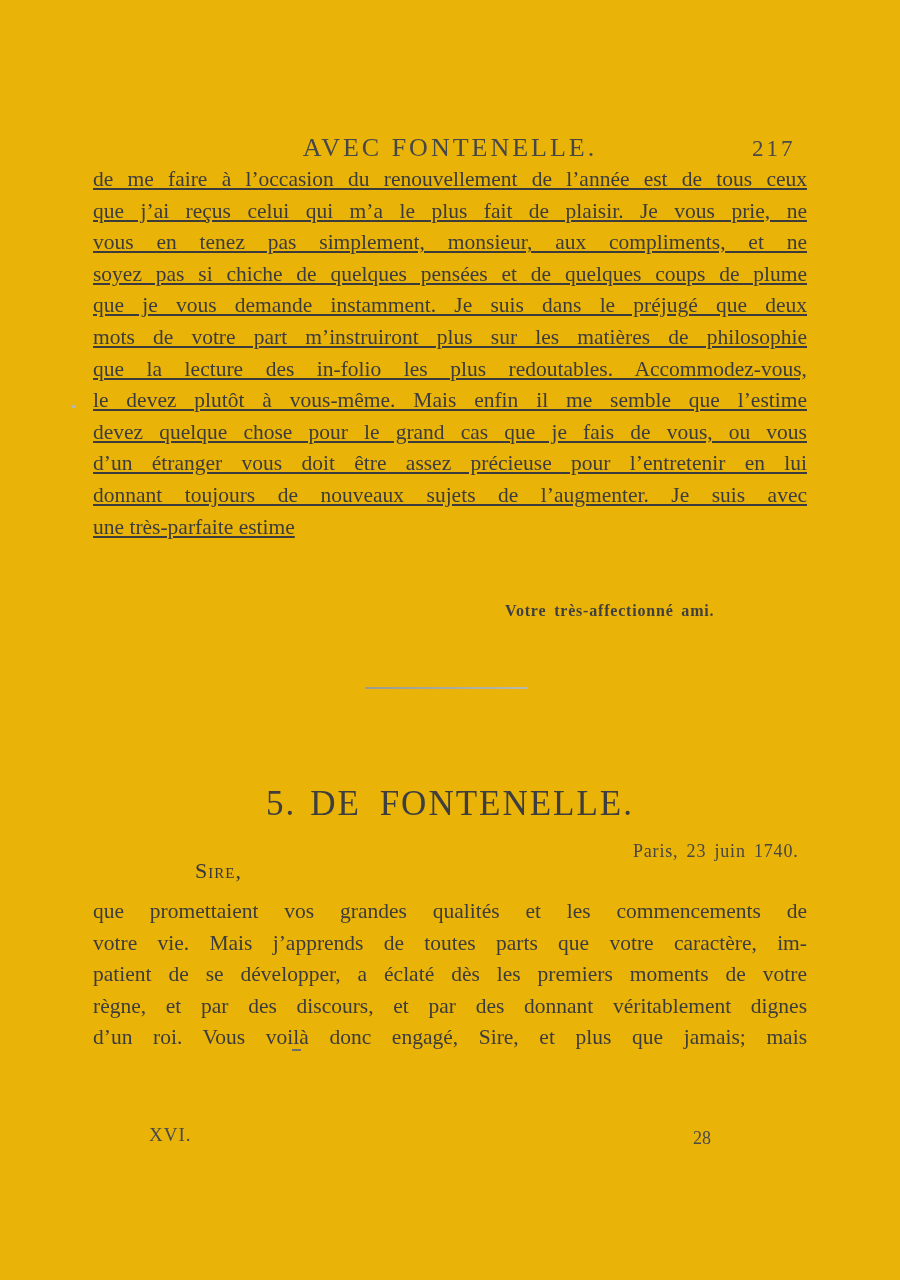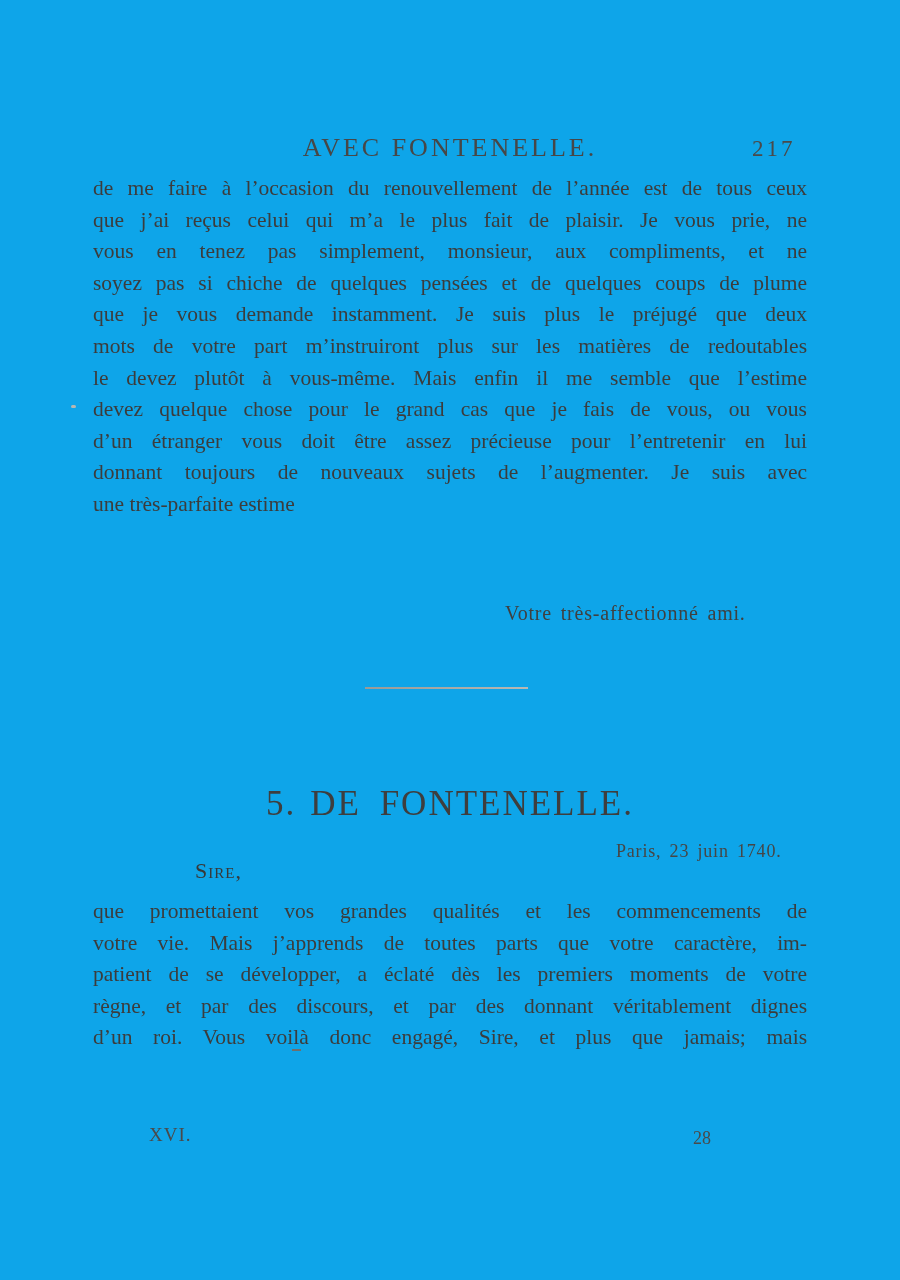--- a/index.html
+++ b/index.html
@@ -1,65 +1,65 @@
 <!DOCTYPE html>
 <html><head>
 <meta charset="utf-8">
 <style>
   html, body { margin: 0; padding: 0; background: #e8e8e4; }
   .page {
     position: relative;
     width: 900px; height: 1280px;
     margin: 0 auto;
-    background: #0ea5e9;
+    background: #eab308;
     color: #3c3c3c;
     font-family: "Liberation Serif", "DejaVu Serif", serif;
     overflow: hidden;
   }
   .running-header {
     position: absolute; top: 133px; left: 0; width: 900px;
     text-align: center;
     font-size: 26px; letter-spacing: 3px;
     color: #474747;
   }
   .page-number {
     position: absolute; top: 136px; left: 752px;
     font-size: 23px; letter-spacing: 3px; color: #4a4a4a;
   }
   .body-block {
     position: absolute; left: 93px; width: 714px;
     font-size: 21.5px; line-height: 31.6px;
     color: #3c3c3c;
   }
-  .para1 { top: 173px; }
+  .para1 { top: 164px; text-decoration: underline; }
   .para2 { top: 896px; }
   .line { width: 100%; }
   .line.just { text-align: justify; text-align-last: justify; white-space: normal; overflow: hidden; height: 31.6px; }
   .line.left { text-align: left; }
   .dropcap {
     font-size: 33px; line-height: 0; vertical-align: -2px; letter-spacing: 0.5px;
   }
   .signature {
     position: absolute; left: 505px; top: 602px;
-    font-size: 20px; letter-spacing: 0.8px; word-spacing: 3px; color: #3f3f3f;
+    font-size: 16px; letter-spacing: 0.8px; word-spacing: 3px; color: #3f3f3f; font-weight: bold;
   }
   .divider {
     position: absolute; left: 365px; top: 687px;
     width: 163px; height: 2px;
     background: linear-gradient(to right, #9a9a96, #b9b9b4);
   }
   .section-heading {
     position: absolute; left: 0; top: 784px; width: 900px;
     text-align: center;
     font-size: 35px; letter-spacing: 2px; word-spacing: 8px;
     color: #3e3e3e;
   }
   .section-heading .num { margin-right: 14px; }
   .dateline {
-    position: absolute; left: 616px; top: 841px;
+    position: absolute; left: 633px; top: 841px;
     font-size: 18px; letter-spacing: 0.8px; word-spacing: 3px; color: #464646;
   }
   .salutation {
     position: absolute; left: 195px; top: 858px;
     font-size: 22px; font-variant-caps: small-caps; letter-spacing: 1px; color: #383838;
   }
   .footer-volume {
     position: absolute; left: 149px; top: 1124px;
     font-size: 19px; letter-spacing: 1px; color: #4a4a4a;
   }
@@ -77,22 +77,23 @@
 <div class="page">
 
   <div class="running-header">AVEC FONTENELLE.</div>
   <div class="page-number">217</div>
 
   <div class="body-block para1">
     <div class="line just">de me faire à l’occasion du renouvellement de l’année est de tous ceux</div>
     <div class="line just">que j’ai reçus celui qui m’a le plus fait de plaisir.  Je vous prie, ne</div>
     <div class="line just">vous en tenez pas simplement,  monsieur,  aux compliments,  et ne</div>
     <div class="line just">soyez pas si chiche de quelques pensées et de quelques coups de plume</div>
-    <div class="line just">que je vous demande instamment.  Je suis plus le préjugé que deux</div>
-    <div class="line just">mots de votre part m’instruiront plus sur les matières de redoutables</div>
+    <div class="line just">que je vous demande instamment.  Je suis dans le préjugé que deux</div>
+    <div class="line just">mots de votre part m’instruiront plus sur les matières de philosophie</div>
+    <div class="line just">que la lecture des in-folio les plus redoutables.  Accommodez-vous,</div>
     <div class="line just">le devez plutôt à vous-même.  Mais enfin il me semble que l’estime</div>
     <div class="line just">devez quelque chose pour le grand cas que je fais de vous, ou vous</div>
     <div class="line just">d’un étranger vous doit être assez précieuse pour l’entretenir en lui</div>
     <div class="line just">donnant toujours de nouveaux sujets de l’augmenter.  Je suis avec</div>
     <div class="line left">une très-parfaite estime</div>
   </div>
 
   <div class="signature">Votre très-affectionné ami.</div>
 
   <div class="divider"></div>

